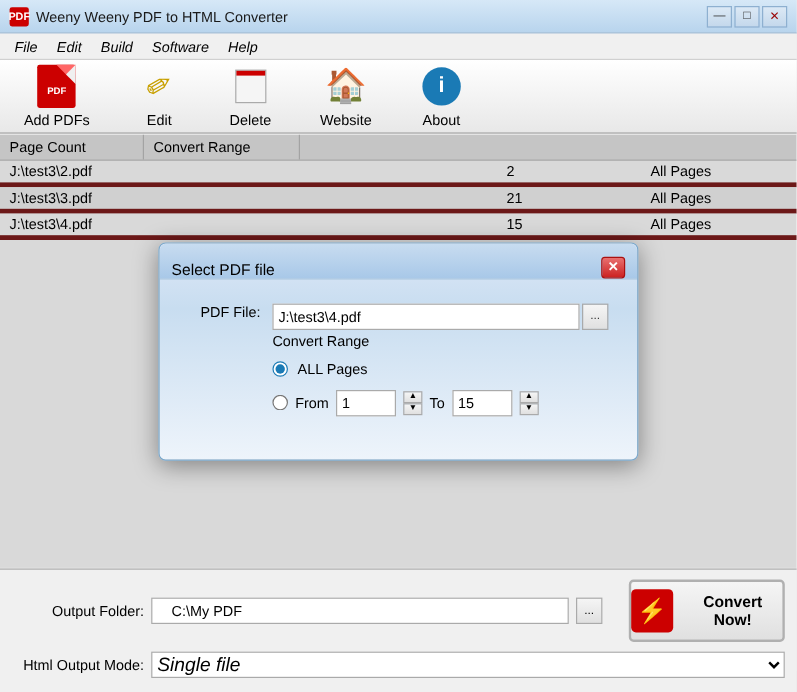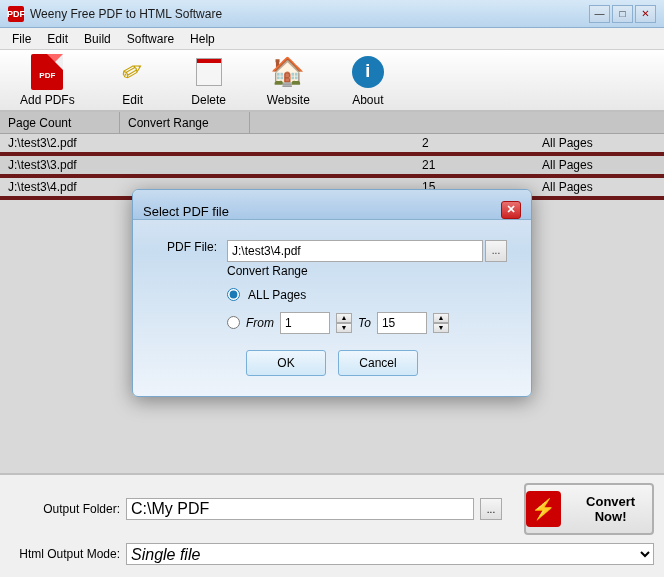--- a/index.html
+++ b/index.html
@@ -56,20 +56,21 @@
       display: flex;
       align-items: center;
       border-bottom: 1px solid #d0d0d0;
       padding: 0 4px;
     }
     .menu-item {
       padding: 2px 8px;
       cursor: pointer;
       font-size: 12px;
       color: #000;
+      font-style: italic;
     }
 
     
     .toolbar {
       background: linear-gradient(to bottom, #ffffff, #e8e8e8);
       height: 62px;
       display: flex;
       align-items: center;
       padding: 0 10px;
       border-bottom: 2px solid #c0c0c0;
@@ -309,21 +310,21 @@
     .spinner-btn {
       width: 16px; height: 10px;
       border: 1px solid #aaa;
       background: linear-gradient(to bottom, #f5f5f5, #e0e0e0);
       cursor: pointer;
       display: flex; align-items: center; justify-content: center;
       font-size: 7px;
       line-height: 1;
     }
     .to-label {
-      font-size: 12px; color: #000; font-style: italic;
+      font-size: 12px; color: #000;
     }
 
     .dialog-buttons {
       display: flex;
       justify-content: center;
       gap: 12px;
       margin-top: 4px;
     }
     .dialog-btn {
       width: 80px; height: 26px;
@@ -354,22 +355,22 @@
       font-size: 12px;
       color: #000;
       width: 110px;
       text-align: right;
     }
     .bottom-input {
       flex: 1;
       height: 22px;
       border: 1px solid #aaa;
       background: white;
-      padding: 0 4px;
-      font-size: 16px;
+      padding: 0 16px;
+      font-size: 12px;
     }
     .bottom-browse {
       width: 22px; height: 22px;
       border: 1px solid #aaa;
       background: linear-gradient(to bottom, #f5f5f5, #e0e0e0);
       cursor: pointer;
       display: flex; align-items: center; justify-content: center;
       font-size: 10px;
     }
     .bottom-select {
@@ -408,21 +409,21 @@
       color: #000;
     }
   </style>
 </head>
 <body>
 
 <div class="title-bar">
   <div class="title-bar-icon">
     <span>PDF</span>
   </div>
-  <span class="title-bar-text">Weeny Free PDF to HTML Software</span>
+  <span class="title-bar-text">Weeny Weeny PDF to HTML Converter</span>
   <div class="title-bar-buttons">
     <div class="title-btn">—</div>
     <div class="title-btn">□</div>
     <div class="title-btn close">✕</div>
   </div>
 </div>
 
 <div class="menu-bar">
   <div class="menu-item">File</div>
   <div class="menu-item">Edit</div>
@@ -532,24 +533,20 @@
             <div class="spinner-btn">▼</div>
           </div>
           <span class="to-label">To</span>
           <input type="text" class="num-input" value="15" style="">
           <div class="spinner-box">
             <div class="spinner-btn">▲</div>
             <div class="spinner-btn">▼</div>
           </div>
         </div>
 
-        <div class="dialog-buttons">
-          <button class="dialog-btn">OK</button>
-          <button class="dialog-btn">Cancel</button>
-        </div>
       </div>
     </div>
   </div>
 </div>
 
 <div class="bottom-bar">
   <div style="display:flex;align-items:center;gap:12px;">
     <div class="bottom-row" style="flex:1;">
       <span class="bottom-label">Output Folder:</span>
       <input type="text" class="bottom-input" value="C:\My PDF" style="">

